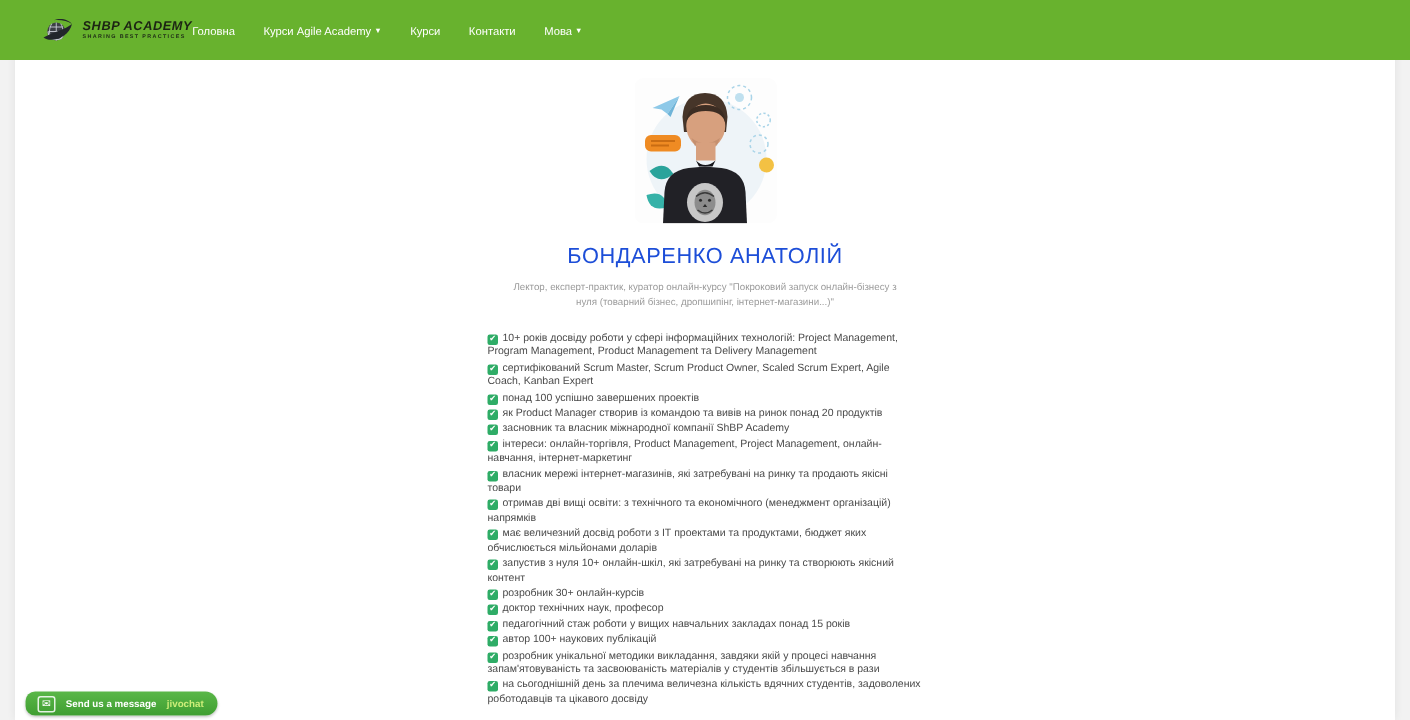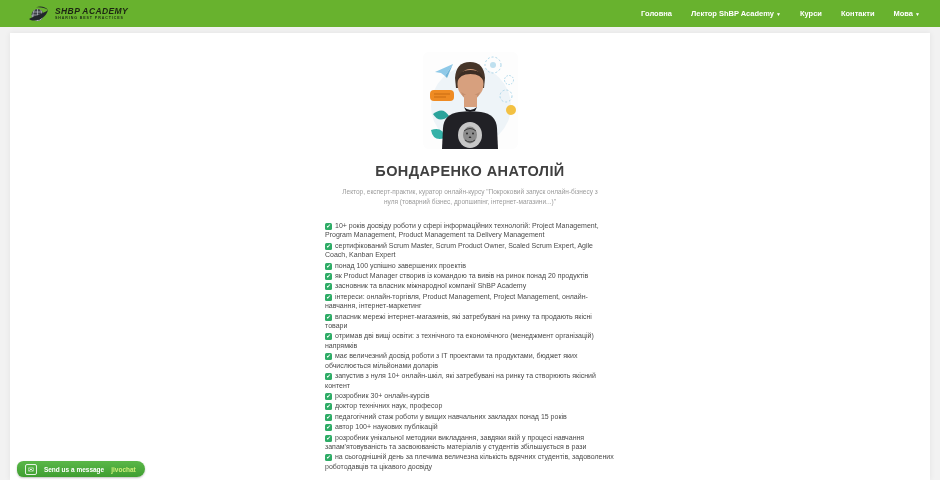--- a/index.html
+++ b/index.html
@@ -7,60 +7,60 @@
     width: 940px; height: 480px;
     background: #f2f2f2;
     font-family: "Liberation Sans", sans-serif;
     overflow: hidden;
     position: relative;
   }
   .viewport { position: absolute; inset: 0; }
 
   
   .header {
-    position: absolute; top: 0; left: 0; right: 0; height: 27px;
+    position: absolute; top: 0; left: 0; right: 0; height: 40px;
     background: #68b22e;
-    display: flex; align-items: center; justify-content: space-between;
+    display: flex; align-items: center; 
     padding: 0 14px 0 26px; box-sizing: border-box;
     z-index: 5;
   }
   .logo { display: flex; align-items: center; gap: 5px; cursor: pointer; }
   .logo-icon { width: 24px; height: 24px; display: block; }
   .logo-textwrap { display: flex; flex-direction: column; line-height: 1; }
   .logo-title {
     font-size: 8.5px; font-weight: bold; color: #1c2413;
     letter-spacing: 0.4px; font-style: italic;
   }
   .logo-tagline {
     font-size: 3.6px; font-weight: bold; color: #223018;
     letter-spacing: 0.9px; margin-top: 1.5px;
   }
   .nav { display: flex; align-items: center; gap: 19px; padding-right: 6px; }
   .nav-item {
-    color: #ffffff; font-size: 7.5px; font-weight: bold;
+    color: #ffffff; font-size: 7.5px; font-weight: normal;
     text-decoration: none; cursor: pointer; white-space: nowrap;
     display: inline-flex; align-items: center; gap: 2px;
   }
   .caret { font-size: 5px; position: relative; top: 0.5px; }
 
   
   .page-card {
     position: absolute; top: 33px; left: 10px; right: 10px; bottom: 0;
     background: #ffffff;
     box-shadow: 0 0 6px rgba(0,0,0,0.07);
     text-align: center;
   }
   .photo {
     width: 95px; height: 97px; margin: 19px auto 0;
     border-radius: 6px; overflow: hidden; display: block;
   }
   .photo svg { display: block; }
   .name {
-    margin: 14px 16px 0; font-size: 14.5px; font-weight: bold;
-    color: #404040; letter-spacing: 0.4px;
+    margin: 14px 16px 0; font-size: 14.5px; font-weight: normal;
+    color: #1d4ed8; letter-spacing: 0.4px;
   }
   .subtitle {
     width: 268px; margin: 8px auto 0;
     font-size: 6.5px; line-height: 10px; color: #9b9b9b;
   }
   .achievements {
     width: 290px; margin: 14px auto 0; text-align: left;
   }
   .achievement {
     margin: 0 0 1px; font-size: 7px; line-height: 9.4px; color: #4a4a4a;
@@ -108,21 +108,21 @@
         </svg>
       </span>
       <span class="logo-textwrap">
         <span class="logo-title">SHBP ACADEMY</span>
         <span class="logo-tagline">SHARING BEST PRACTICES</span>
       </span>
     </div>
     <nav class="nav">
       <a class="nav-item">Головна</a>
       <a class="nav-item">
-        <span>Лектор ShBP Academy</span>
+        <span>Курси Agile Academy</span>
         <span class="caret">▼</span>
       </a>
       <a class="nav-item">Курси</a>
       <a class="nav-item">Контакти</a>
       <a class="nav-item">
         <span>Мова</span>
         <span class="caret">▼</span>
       </a>
     </nav>
   </header>

